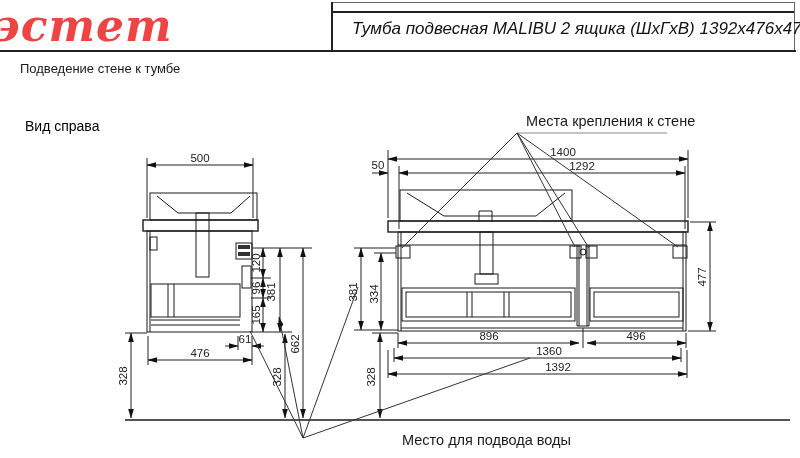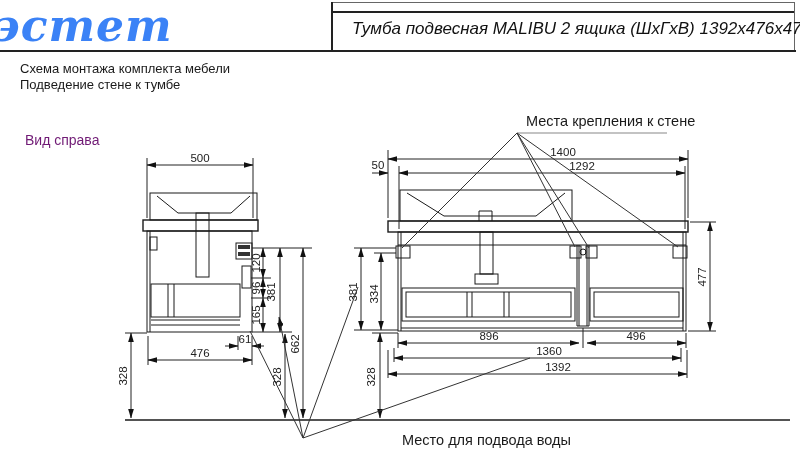--- a/index.html
+++ b/index.html
@@ -5,25 +5,25 @@
   html,body{margin:0;padding:0;background:#fff;}
   .stage{position:relative;width:800px;height:458px;background:#fff;overflow:hidden;
          font-family:"Liberation Sans",sans-serif;color:#1a1a1a;}
   
   .hdr-top-line{position:absolute;left:331px;top:2px;width:464px;border-top:1px solid #666;}
   .hdr-title-box{position:absolute;left:331px;top:11px;width:464px;height:40px;border-top:2.5px solid #222;}
   .hdr-bottom{position:absolute;left:0;top:50px;width:796px;border-top:2.5px solid #222;}
   .hdr-vsep{position:absolute;left:331px;top:2px;height:48px;border-left:2px solid #222;}
   .hdr-right{position:absolute;left:794px;top:2px;height:48px;border-left:1px solid #666;}
   .logo{position:absolute;left:2px;top:0;width:160px;height:50px;display:flex;align-items:center;justify-content:center;
-        font:italic 700 44px "DejaVu Serif",serif;letter-spacing:1px;color:#3b82f6;}
+        font:italic 700 44px "DejaVu Serif",serif;letter-spacing:1px;color:#ef4444;}
   .title{position:absolute;left:352px;top:19px;font:italic 17px "Liberation Sans",sans-serif;color:#111;white-space:nowrap;}
   
   .notes{position:absolute;left:20px;top:61px;font-size:13px;line-height:16px;color:#1a1a1a;}
-  .caption{position:absolute;left:25px;top:132px;font-size:14px;color:#701a75;}
+  .caption{position:absolute;left:25px;top:118px;font-size:14px;color:#000000;}
   
   svg.drawing{position:absolute;left:0;top:0;}
   .ln{stroke:#1a1a1a;stroke-width:1;fill:none;}
   .thk{stroke:#1a1a1a;stroke-width:1.4;fill:none;}
   .dim{stroke:#222;stroke-width:1;fill:none;}
   .leader{stroke:#333;stroke-width:1;fill:none;}
   .gray{stroke:#888;stroke-width:1.2;fill:none;}
   .dimtext{font-family:"Liberation Sans",sans-serif;font-size:11.5px;fill:#222;text-anchor:middle;}
   .lbltext{font-family:"Liberation Sans",sans-serif;font-size:14.5px;fill:#1a1a1a;}
   .fillmark{fill:#333;stroke:none;}
@@ -35,21 +35,20 @@
 
   <div class="hdr-top-line"></div>
   <div class="hdr-title-box"></div>
   <div class="hdr-bottom"></div>
   <div class="hdr-vsep"></div>
   <div class="hdr-right"></div>
   <div class="logo">эстет</div>
   <div class="title">Тумба подвесная MALIBU  2 ящика (ШхГхВ) 1392х476х477  (левая)</div>
 
   <div class="notes">
-    <div>Схема монтажа комплекта мебели</div>
     <div>Подведение стене к тумбе</div>
   </div>
   <div class="caption">Вид справа</div>
 
   <svg class="drawing" width="800" height="458" viewBox="0 0 800 458">
     <defs>
       <marker id="ar" viewBox="0 0 10 6" refX="9.5" refY="3" markerWidth="9.5" markerHeight="5.7" orient="auto-start-reverse">
           <path d="M0,0 L10,3 L0,6 Z" fill="#111"></path>
         </marker>
     </defs>

